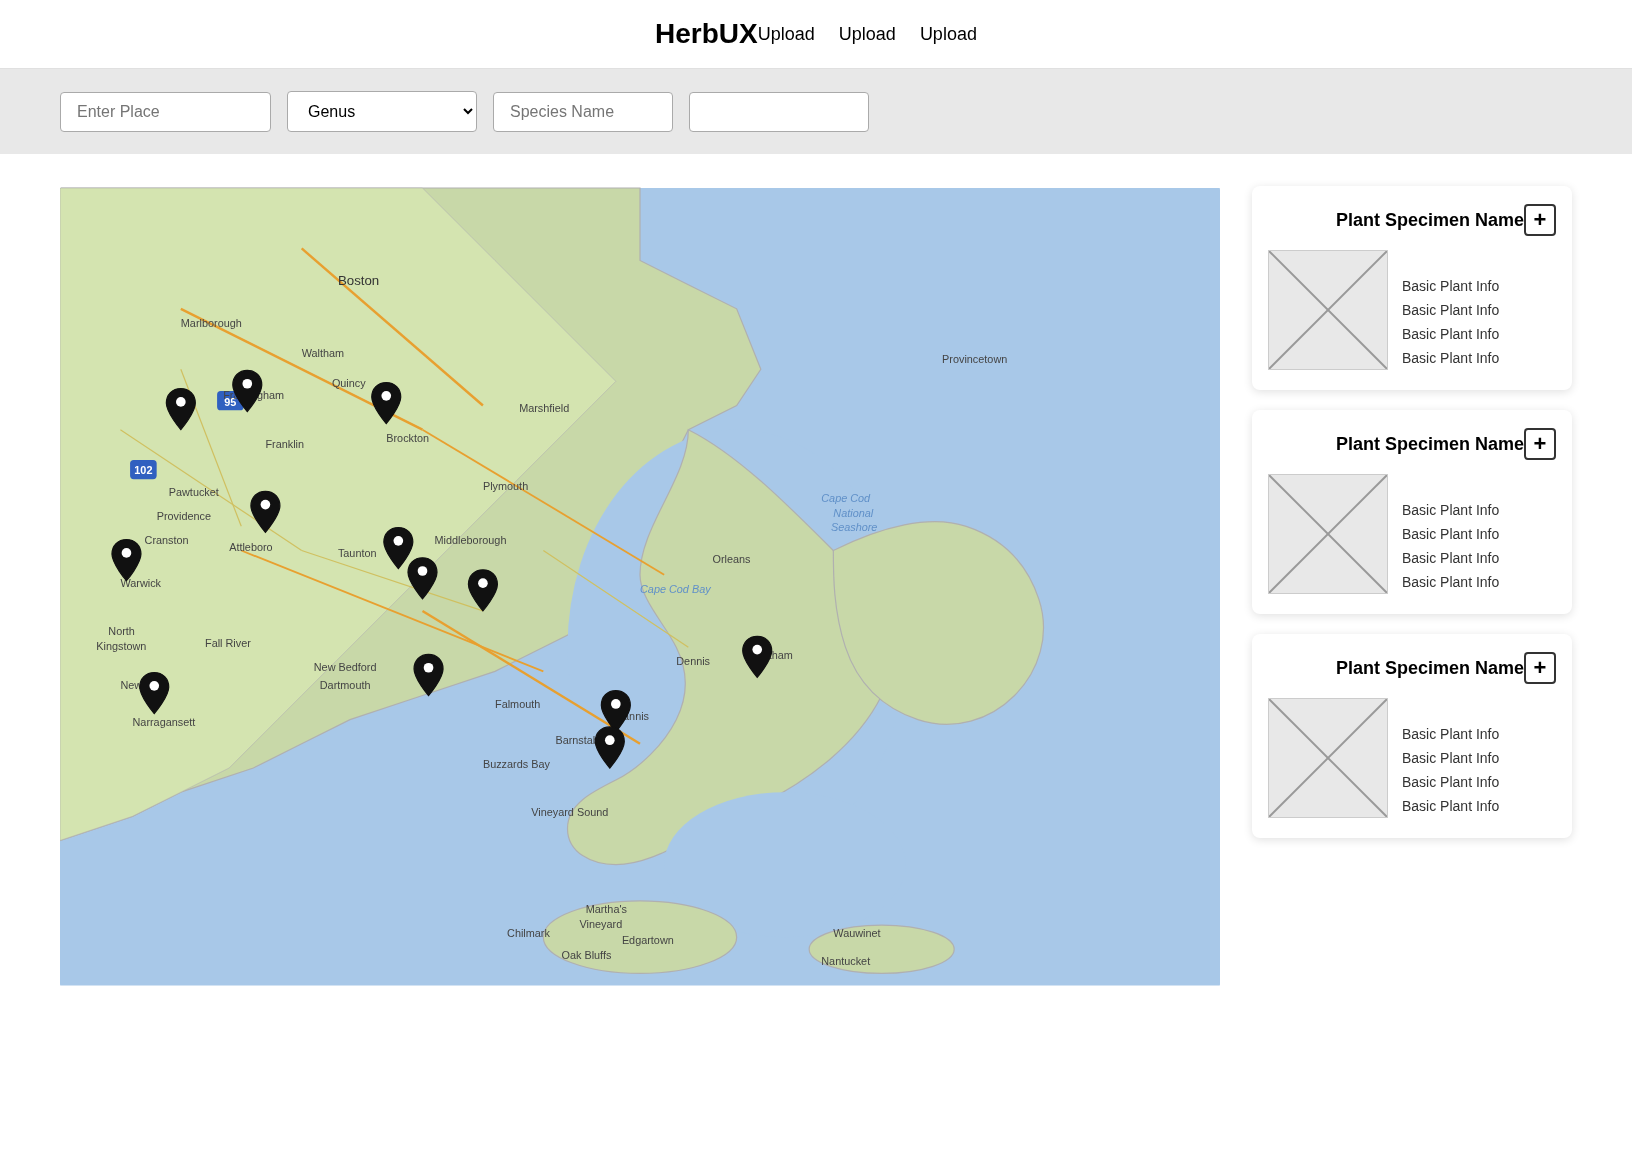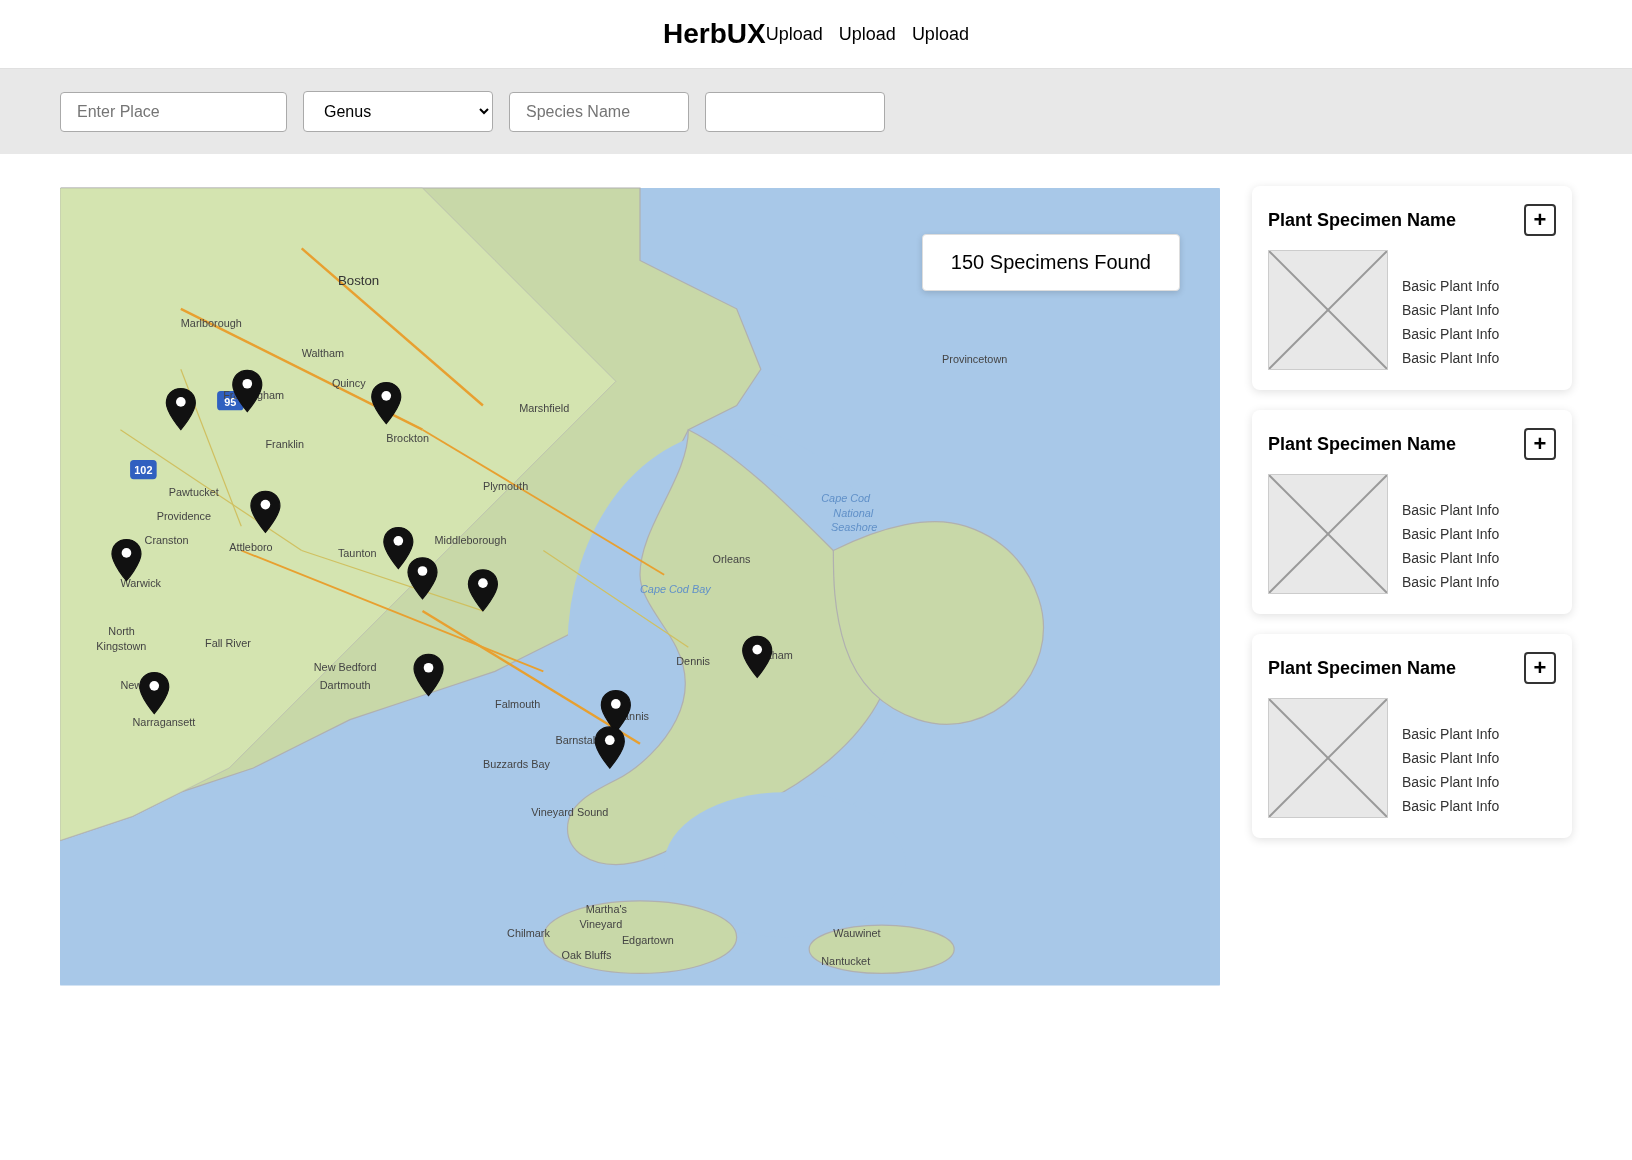--- a/index.html
+++ b/index.html
@@ -12,21 +12,21 @@
       justify-content: center;
       padding: 18px 60px;
       border-bottom: 1px solid #e0e0e0;
     }
     .header-logo {
       font-size: 28px;
       font-weight: bold;
     }
     .header-actions {
       display: flex;
-      gap: 16px;
+      gap: 24px;
     }
     .header-btn {
       font-size: 18px;
       font-weight: 500;
       background: none;
       border: none;
       cursor: pointer;
     }
 
     
@@ -36,21 +36,21 @@
       display: flex;
       gap: 16px;
       align-items: center;
     }
     .search-input {
       padding: 10px 16px;
       font-size: 16px;
       border: 1.5px solid #aaa;
       border-radius: 4px;
       background: #fff;
-      width: 227px;
+      width: 211px;
     }
     .search-select {
       padding: 10px 16px;
       font-size: 16px;
       border: 1.5px solid #aaa;
       border-radius: 4px;
       background: #fff;
       width: 190px;
       appearance: auto;
     }
@@ -111,21 +111,21 @@
 
     
     .plant-card {
       background: #fff;
       border-radius: 8px;
       box-shadow: 0 2px 10px rgba(0,0,0,0.12);
       padding: 18px 16px 20px 16px;
     }
     .plant-card-header {
       display: flex;
-      justify-content: space-between;
+      justify-content: flex-end;
       align-items: center;
       margin-bottom: 14px;
     }
     .plant-card-title {
       font-size: 18px;
       font-weight: bold;
     }
     .plant-card-add-btn {
       width: 32px;
       height: 32px;
@@ -339,23 +339,20 @@
         <circle cx="0" cy="-3" r="4" fill="white"></circle>
       </g>
 
       <g transform="translate(577, 385)">
         <path d="M0,-14 C-7,-14 -12,-9 -12,-2 C-12,6 0,20 0,20 C0,20 12,6 12,-2 C12,-9 7,-14 0,-14 Z" fill="#111" stroke="#111" stroke-width="1"></path>
         <circle cx="0" cy="-3" r="4" fill="white"></circle>
       </g>
     </svg>
 
     
-    <div class="specimens-badge">
-      <span>150 Specimens Found</span>
-    </div>
   </div>
 
   <div class="sidebar">
 
     <div class="plant-card">
       <div class="plant-card-header">
         <span class="plant-card-title">Plant Specimen Name</span>
         <button class="plant-card-add-btn">+</button>
       </div>
       <div class="plant-card-body">

